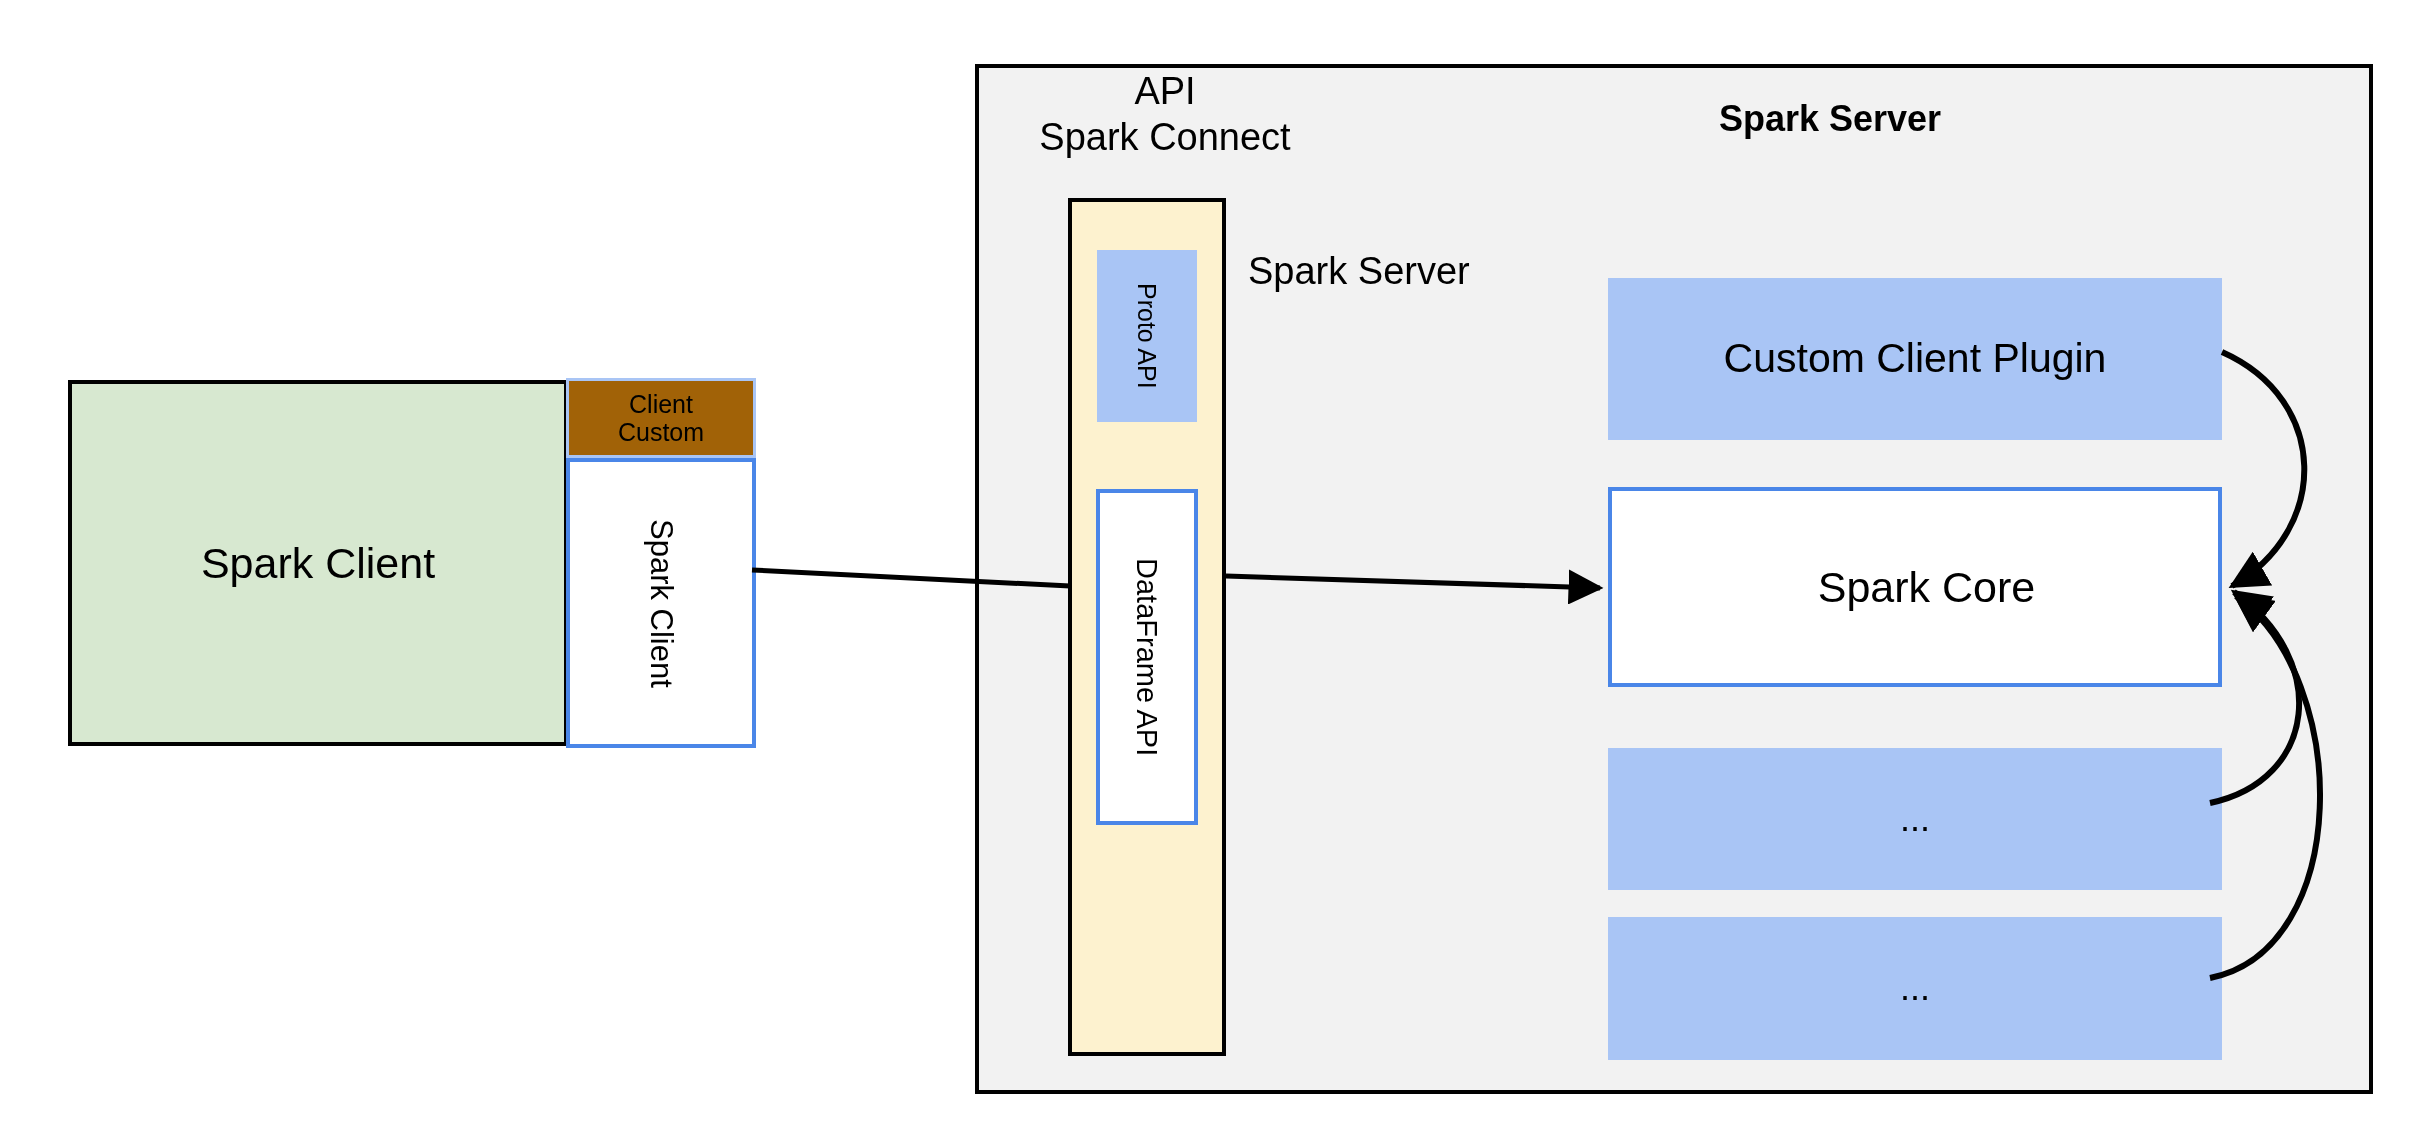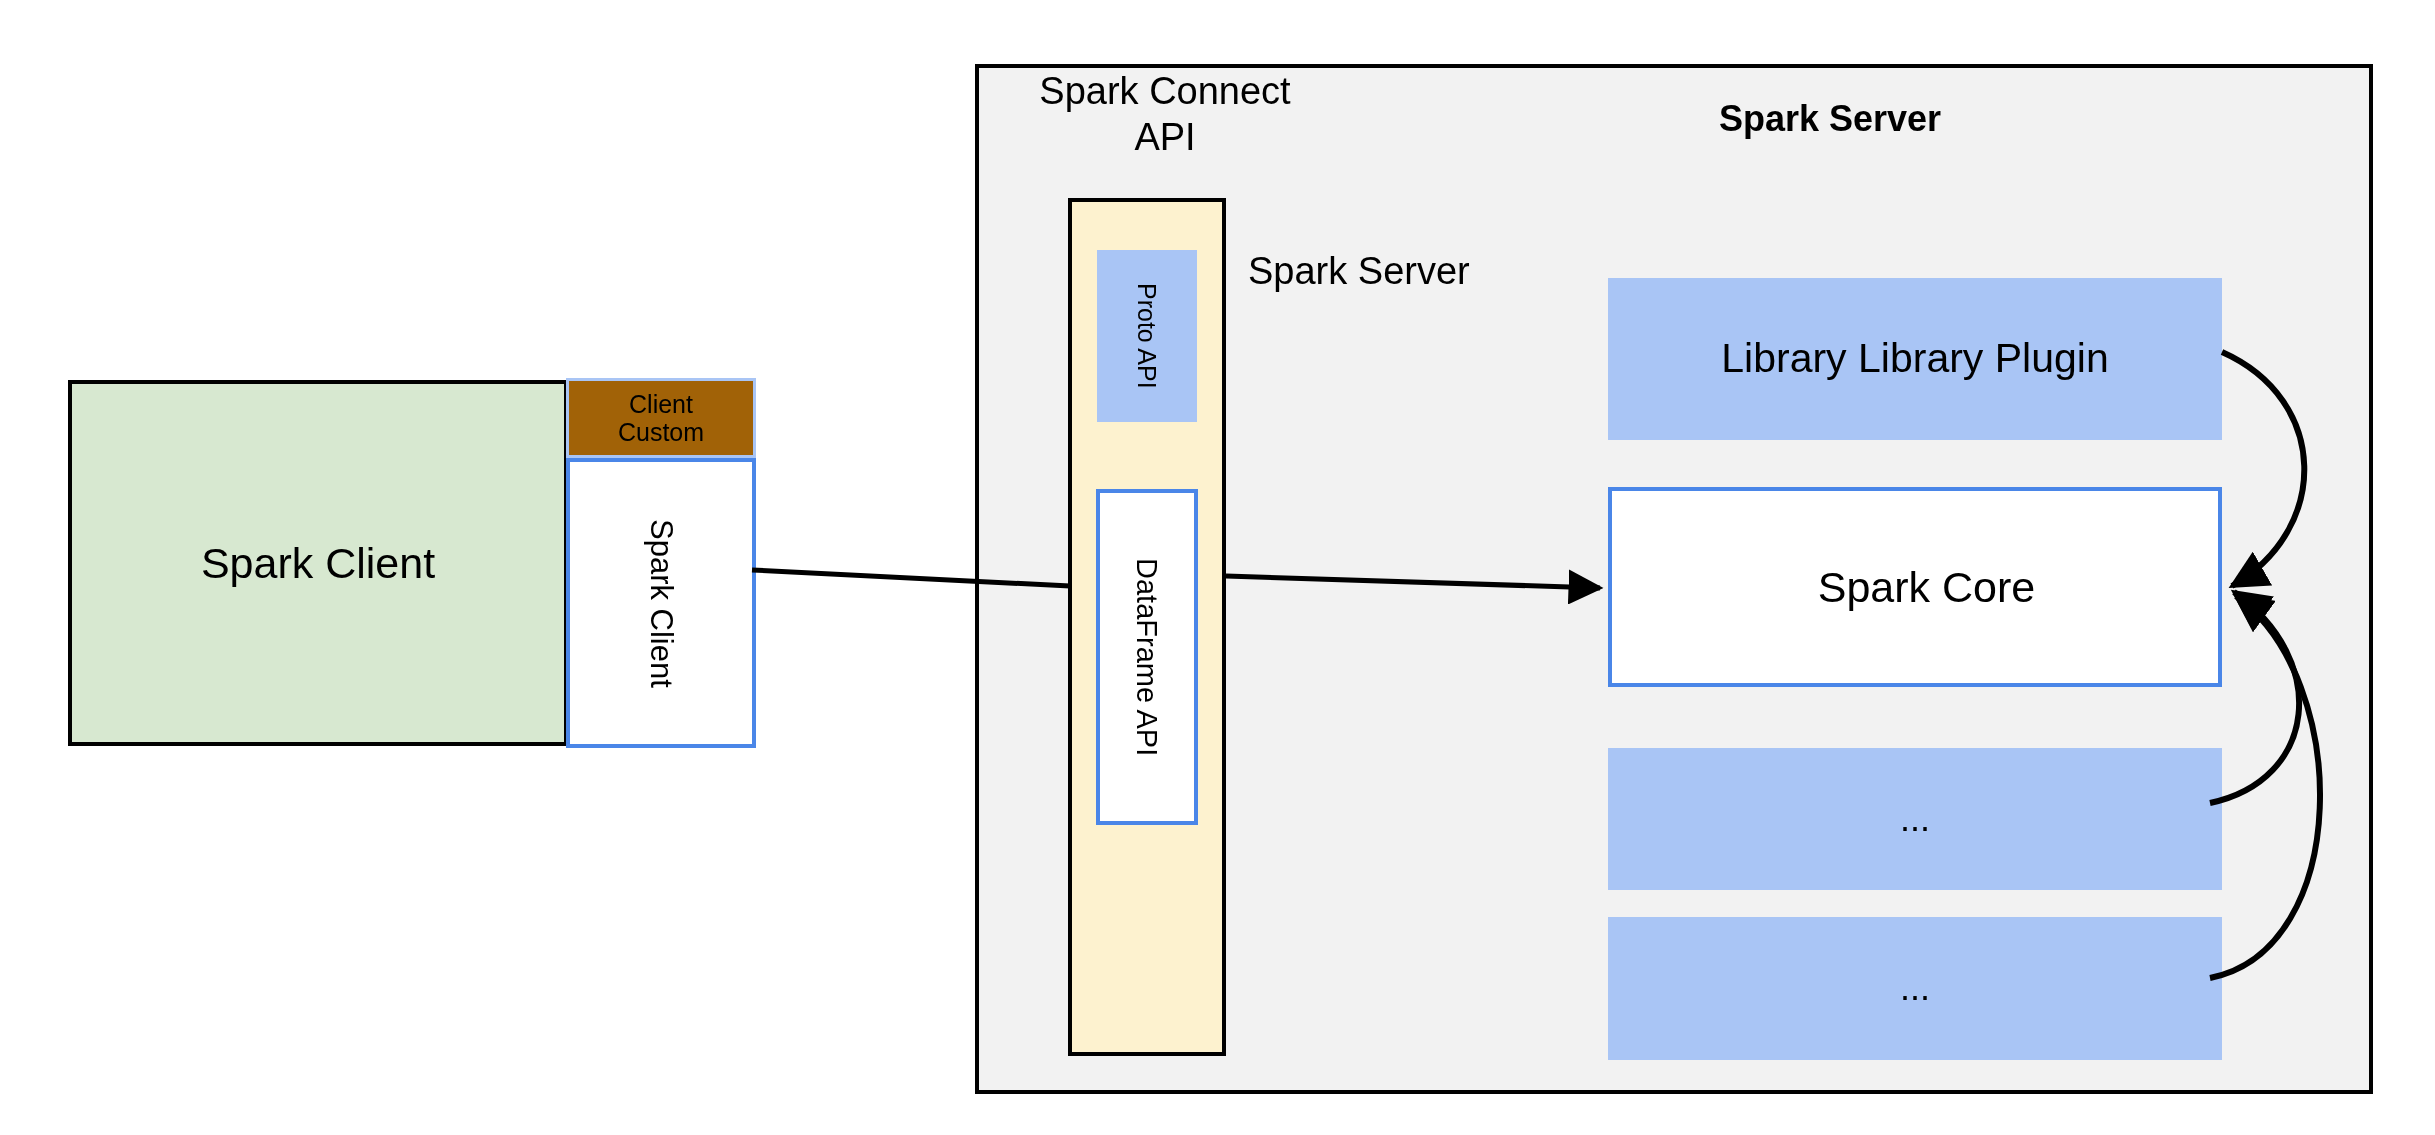--- a/index.html
+++ b/index.html
@@ -179,40 +179,40 @@
   }
 </style>
 </head>
 <body>
 
 <div id="canvas">
 
   <div id="spark-server-container"></div>
 
   <div id="spark-connect-api-label">
+    <div>API</div>
     <div>Spark Connect</div>
-    <div>API</div>
   </div>
 
   <div id="spark-server-title">Spark Server</div>
 
   <div id="spark-server-library-label">
     <div>Spark Server</div>
   </div>
 
   <div class="box" id="connect-api-outer"></div>
   <div class="box" id="proto-api">
     <span class="vertical-text">Proto API</span>
   </div>
   <div class="box" id="dataframe-api">
     <span class="vertical-text">DataFrame API</span>
   </div>
 
   <div class="box" id="custom-library-plugin">
-    <span>Library Library Plugin</span>
+    <span>Custom Client Plugin</span>
   </div>
   <div class="box" id="spark-core">
     <span>Spark Core</span>
   </div>
   <div class="box" id="plugin-more-1">
     <span>...</span>
   </div>
   <div class="box" id="plugin-more-2">
     <span>...</span>
   </div>

